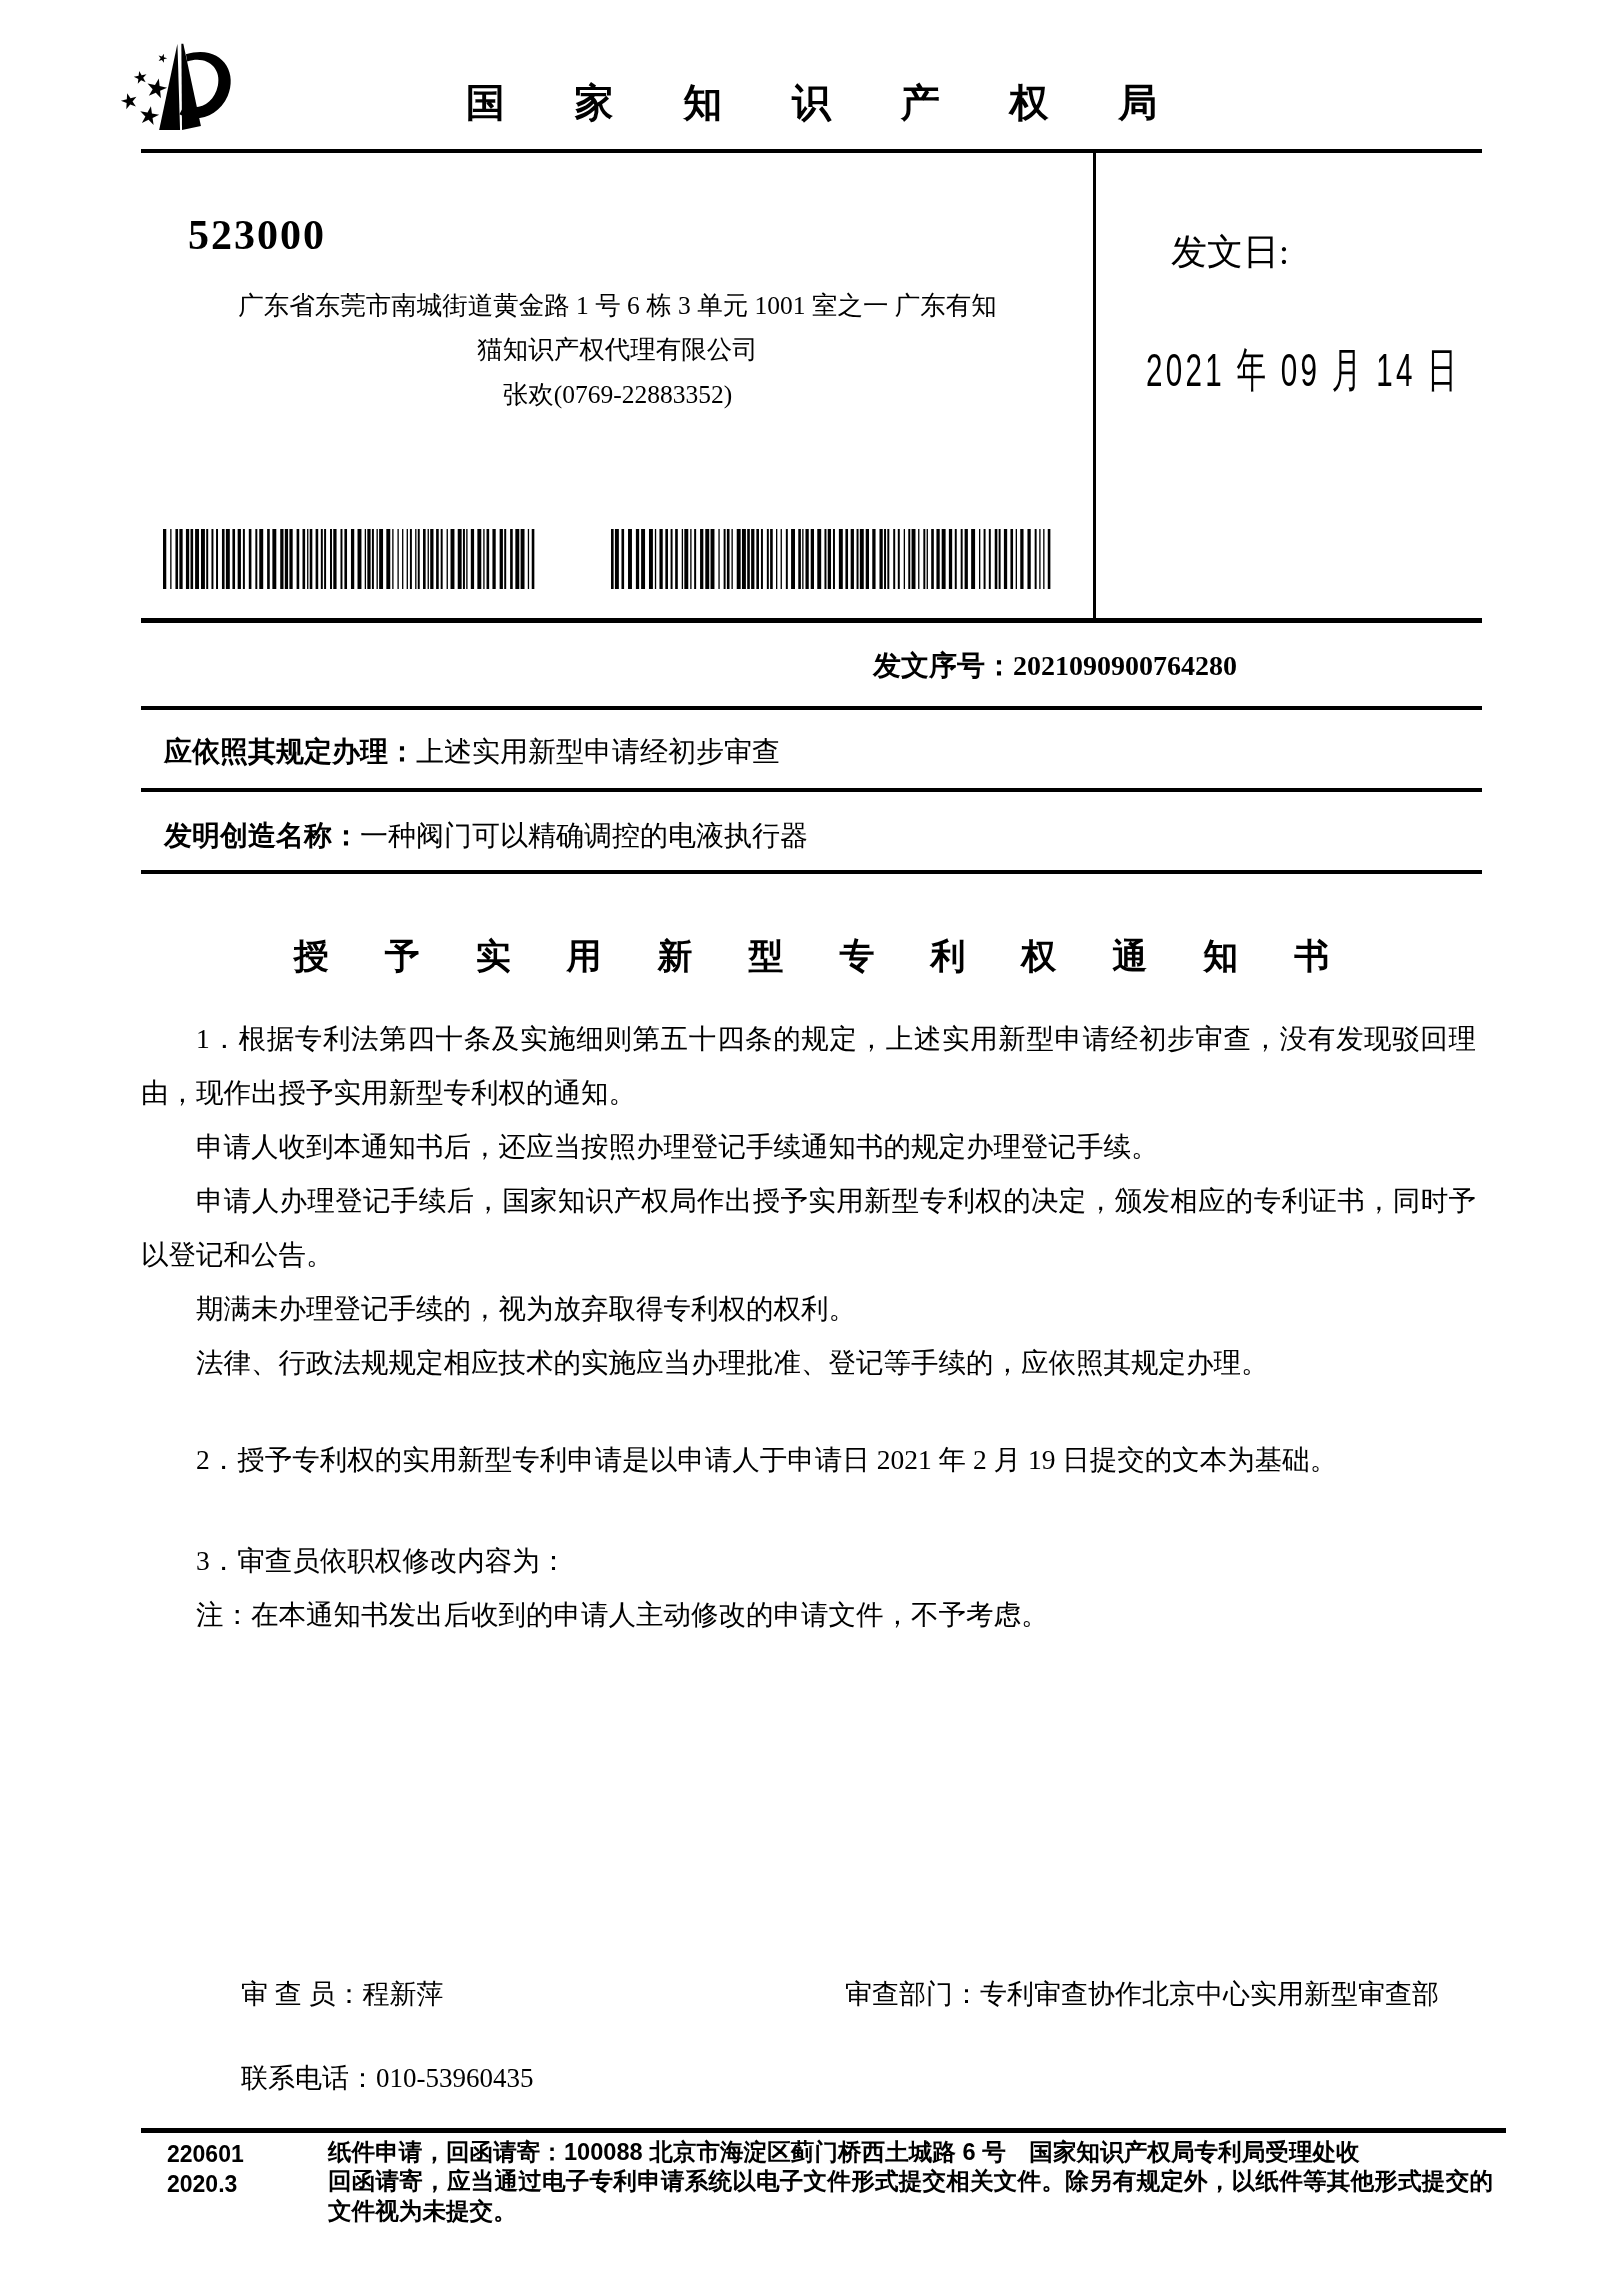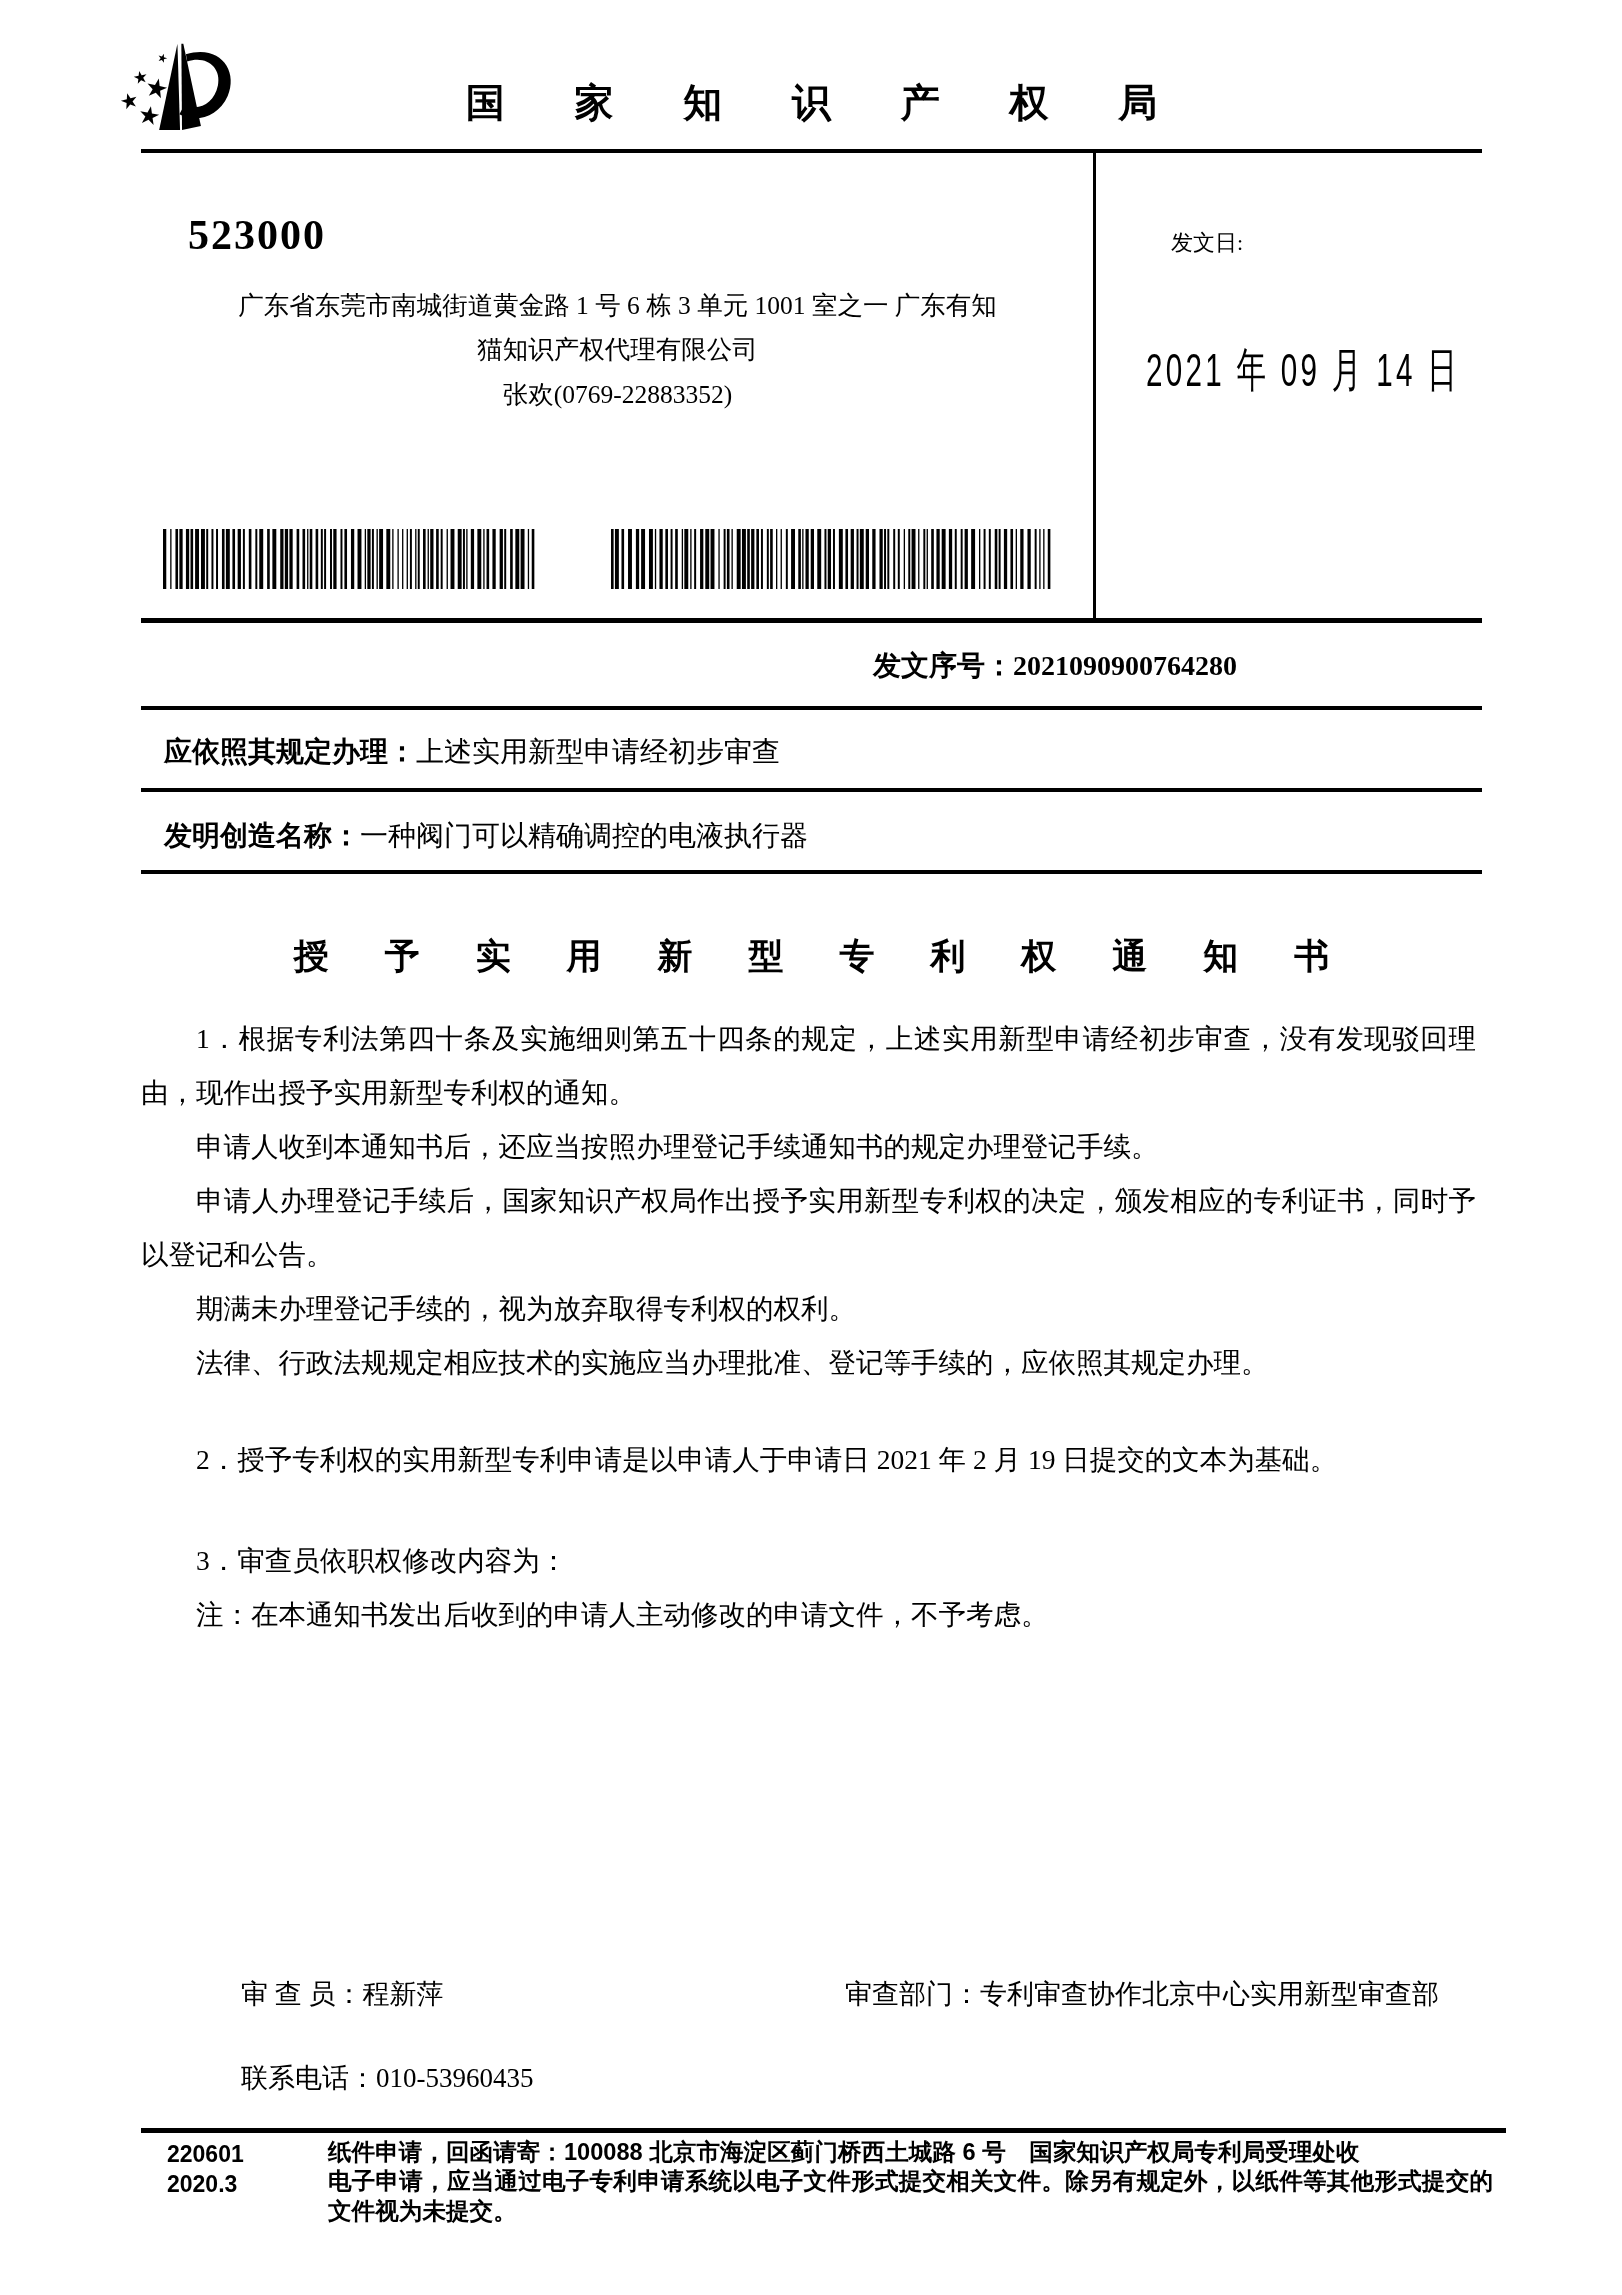--- a/index.html
+++ b/index.html
@@ -26,21 +26,21 @@
   .rule{background:#000;}
   .header-rule{left:141px;top:149px;width:1341px;height:3.9px;}
   .vline{left:1093px;top:149px;width:3.3px;height:472px;}
   
   .postcode{left:188px;top:211px;font-size:42px;font-weight:bold;letter-spacing:2px;}
   .addr{left:141px;width:953px;text-align:center;font-size:25.5px;white-space:nowrap;}
   .addr1{top:288px;}
   .addr2{top:332px;}
   .addr3{top:377px;}
   
-  .dispatch-label{left:1171px;top:228px;font-size:22px;}
+  .dispatch-label{left:1171px;top:228px;font-size:36px;}
   .dispatch-date{
     left:1146px;top:339px;font-size:47px;
     font-family:"Liberation Sans","DejaVu Sans",sans-serif;
     letter-spacing:5.2px;white-space:nowrap;
     transform:scale(0.63,1);transform-origin:left top;
   }
   
   .barcode1{left:163px;top:529px;width:372px;height:60px;}
   .barcode2{left:611px;top:529px;width:442px;height:60px;}
   .barcode svg{width:100%;height:100%;}
@@ -316,17 +316,17 @@
   </div>
   <div class="abs signoff phone">
     <span>联系电话：</span><span>010-53960435</span>
   </div>
 
   <div class="abs rule footer-rule"></div>
   <div class="abs footer-sans form-code">220601</div>
   <div class="abs footer-sans form-version">2020.3</div>
   <div class="abs footer-sans footer-text">
     <p>纸件申请，回函请寄：100088 北京市海淀区蓟门桥西土城路 6 号　国家知识产权局专利局受理处收</p>
-    <p>电子申请，应当通过电子专利申请系统以电子文件形式提交相关文件。除另有规定外，以纸件等其他形式提交的文件视为未提交。</p>
+    <p>回函请寄，应当通过电子专利申请系统以电子文件形式提交相关文件。除另有规定外，以纸件等其他形式提交的文件视为未提交。</p>
   </div>
 
 </div>
 
 
 </body></html>

